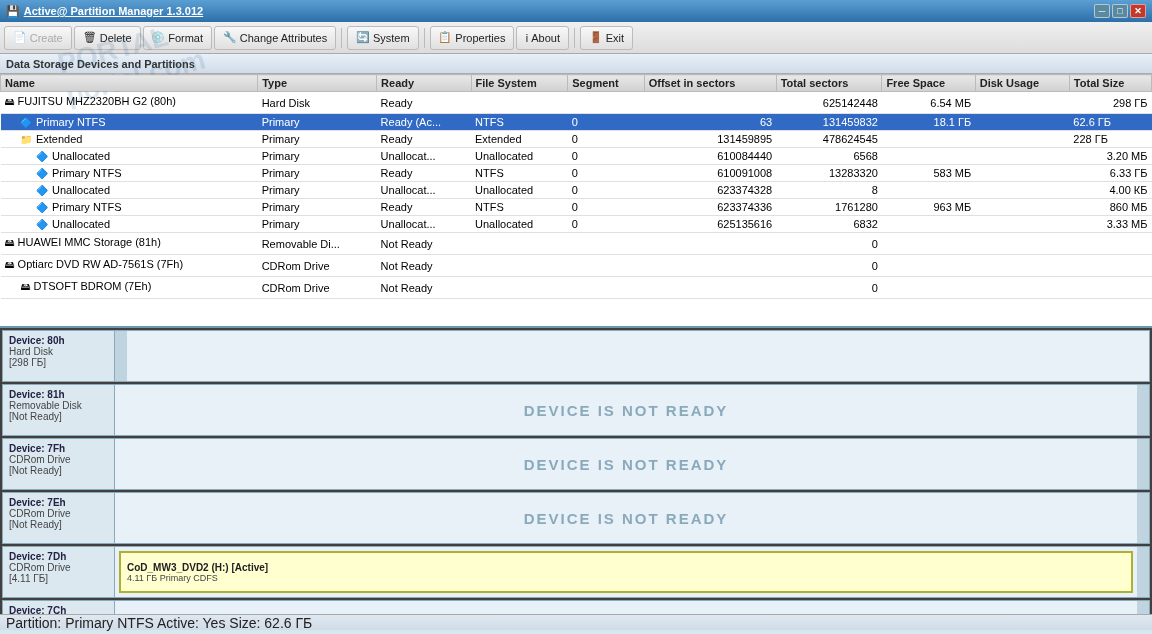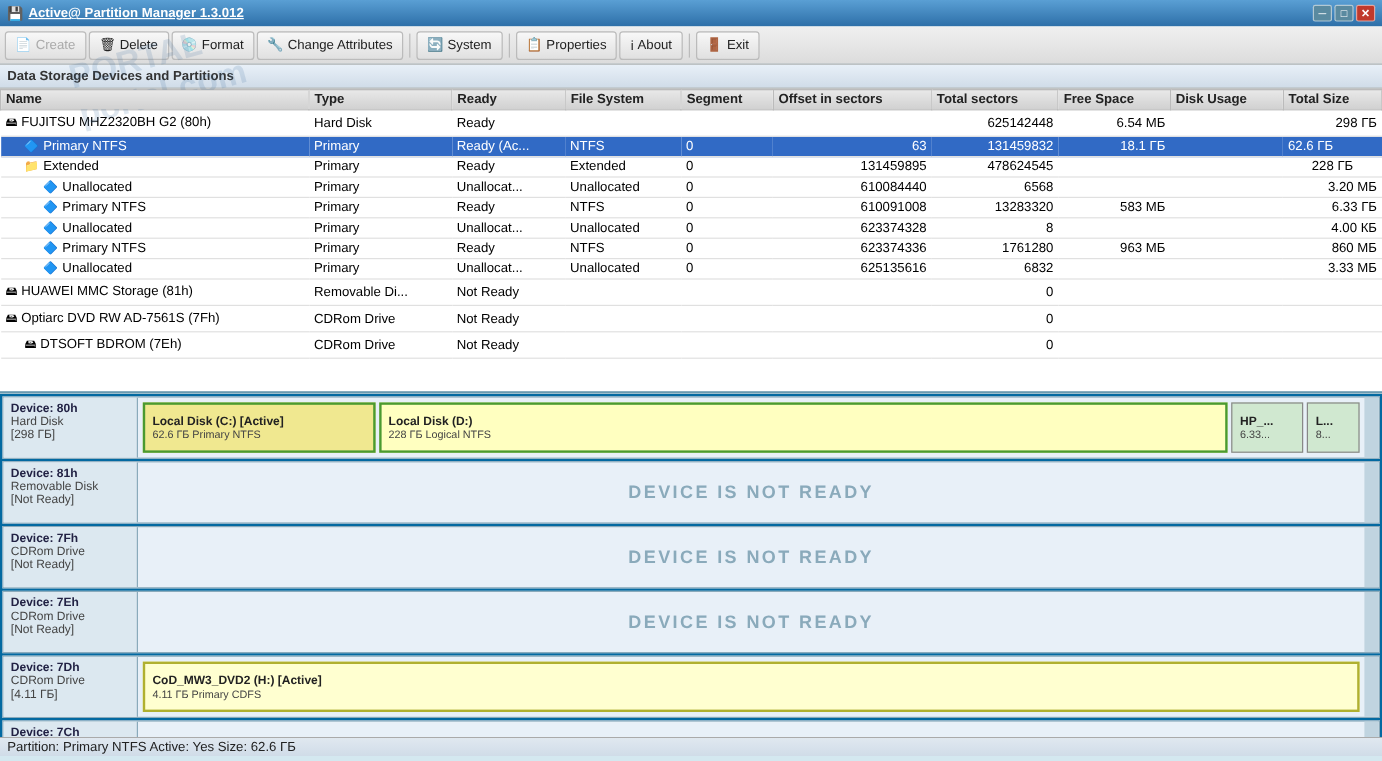--- a/index.html
+++ b/index.html
@@ -78,21 +78,21 @@
       position: sticky; top: 0;
     }
     tbody tr { border-bottom: 1px solid #e0e0e0; }
     tbody tr.selected { background: #316ac5; color: white; }
     tbody td { padding: 2px 4px; white-space: nowrap; }
 
     
     #device-panels {
       flex: 1;
       overflow-y: auto;
-      background: #0369a1;
+      background: #404040;
     }
     .device-panel {
       border: 1px solid #8aaabb;
       margin: 2px;
       background: #e8f0f8;
       display: flex;
       min-height: 52px;
     }
     .device-info {
       width: 112px;
@@ -138,21 +138,21 @@
     .part-block .part-size { font-size: 9px; color: #444; }
 
     
     #statusbar {
       height: 16px;
       background: linear-gradient(to bottom, #e0e8f0, #d0dce8);
       border-top: 1px solid #aaa;
       display: flex;
       align-items: center;
       padding: 0 6px;
-      font-size: 11px;
+      font-size: 14px;
       color: #222;
     }
 
     
     ::-webkit-scrollbar { width: 12px; }
     ::-webkit-scrollbar-track { background: #d0dce8; }
     ::-webkit-scrollbar-thumb { background: #8aaabb; border: 1px solid #6a8a9b; }
 
     .watermark {
       position: absolute;
@@ -268,21 +268,21 @@
           <tr>
             <td style="padding-left: 20px;"><span style="margin-right:3px;font-size:10px;">📁</span>Extended</td>
             <td>Primary</td>
             <td>Ready</td>
             <td>Extended</td>
             <td>0</td>
             <td style="text-align: right;">131459895</td>
             <td style="text-align: right;">478624545</td>
             <td style="text-align: right;"></td>
             <td></td>
-            <td style="text-align: center;">228 ГБ</td>
+            <td style="text-align: left;">228 ГБ</td>
           </tr>
           <tr>
             <td style="padding-left: 36px;"><span style="margin-right:3px;font-size:10px;">🔷</span>Unallocated</td>
             <td>Primary</td>
             <td>Unallоcat...</td>
             <td>Unallocated</td>
             <td>0</td>
             <td style="text-align: right;">610084440</td>
             <td style="text-align: right;">6568</td>
             <td style="text-align: right;"></td>
@@ -377,38 +377,20 @@
     </table>
   </div>
 
   <div id="device-panels">
   <div class="device-panel">
         <div class="device-info">
     <div class="dev-id">Device: 80h</div>
     <div class="dev-type">Hard Disk</div>
     <div class="dev-size">[298 ГБ]</div>
   </div>
-        <div class="device-partitions">
-          <div class="part-block" style="flex: 1.8 1 0%; background: rgb(240, 232, 144); border: 2px solid rgb(74, 154, 48);">
-          <div class="part-label">Local Disk (C:) [Active]</div>
-          <div class="part-size">62.6 ГБ Primary NTFS</div>
-        </div>
-          <div class="part-block" style="flex: 7 1 0%; background: rgb(255, 255, 192); border: 2px solid rgb(74, 154, 48);">
-          <div class="part-label">Local Disk (D:)</div>
-          <div class="part-size">228 ГБ Logical NTFS</div>
-        </div>
-          <div class="part-block" style="flex: 0.5 1 0%; background: rgb(208, 232, 208); border: 1px solid rgb(136, 136, 136); max-width: 60px; overflow: hidden;">
-          <div class="part-label">HP_...</div>
-          <div class="part-size">6.33...</div>
-        </div>
-          <div class="part-block" style="flex: 0.3 1 0%; background: rgb(208, 232, 208); border: 1px solid rgb(136, 136, 136); max-width: 60px; overflow: hidden;">
-          <div class="part-label">L...</div>
-          <div class="part-size">8...</div>
-        </div>
-        </div>
         <div style="width: 12px; background: rgb(192, 212, 224);"></div>
       </div>
       <div class="device-panel">
         <div class="device-info">
     <div class="dev-id">Device: 81h</div>
     <div class="dev-type">Removable Disk</div>
     <div class="dev-size">[Not Ready]</div>
   </div>
         <div class="device-partitions">
           <div class="device-not-ready">DEVICE IS NOT READY</div>

